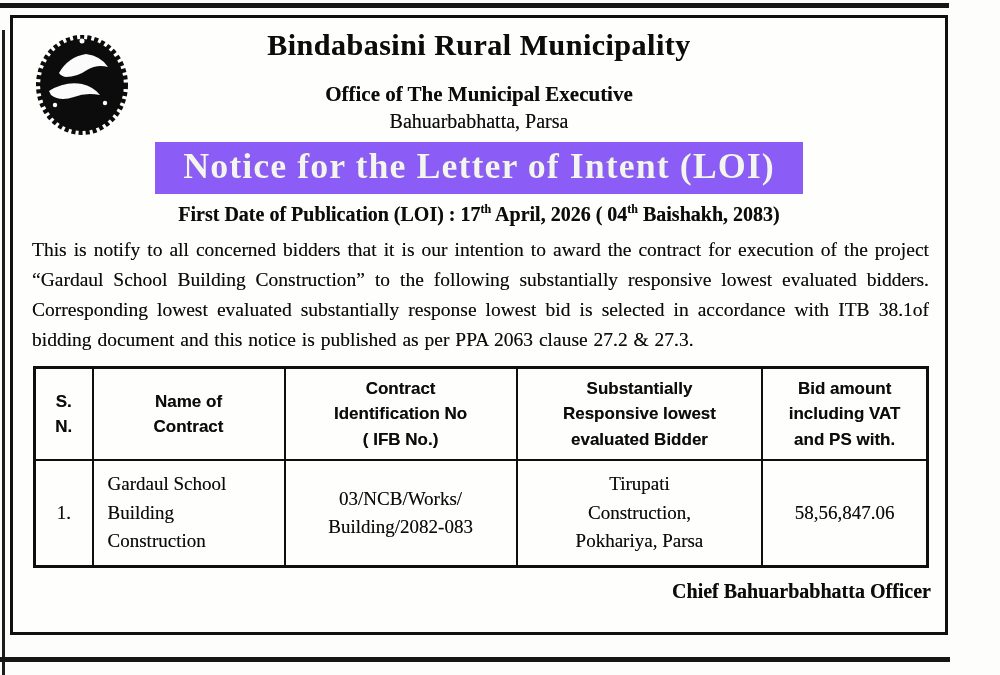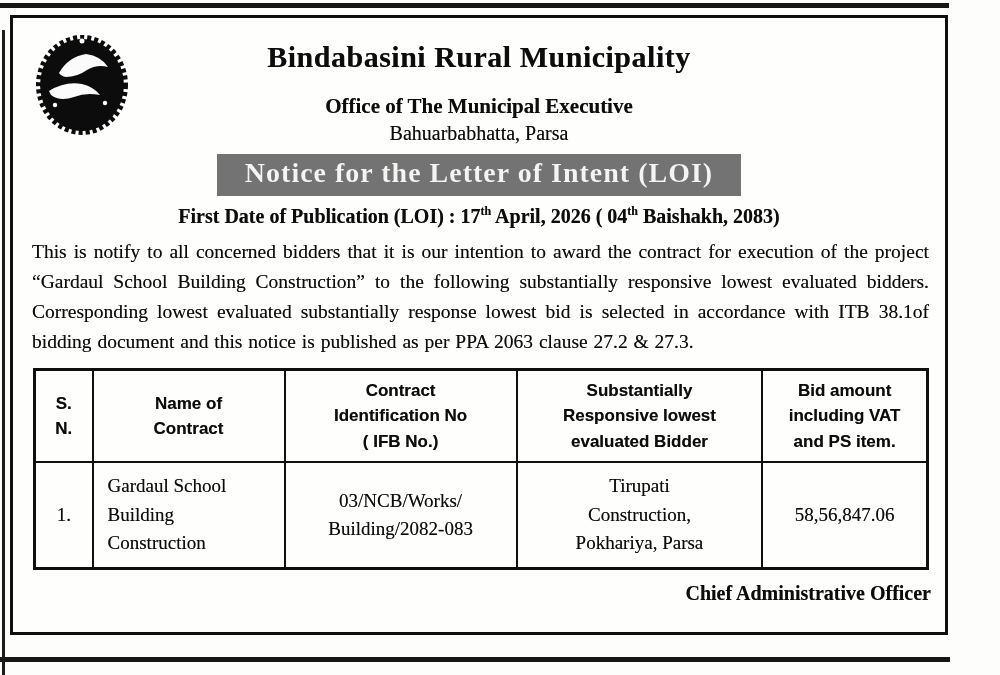--- a/index.html
+++ b/index.html
@@ -27,33 +27,33 @@
     box-sizing: border-box;
     border: 3px solid #101010;
     background: #fefefd;
   }
 
   .logo {
     position: absolute; left: 22px; top: 15px;
     width: 94px; height: 106px;
   }
 
-  .header-block { text-align: center; padding-top: 24px; line-height: 1; }
+  .header-block { text-align: center; padding-top: 12px; line-height: 1; }
   .h-muni   { font-size: 30px; font-weight: bold; letter-spacing: 0.5px; }
   .h-office { font-size: 21px; font-weight: bold; margin-top: 24px; }
   .h-place  { font-size: 20px; font-weight: normal; margin-top: 6px; }
   .h-prov   { font-size: 20px; font-weight: bold; margin-top: 9px; }
 
   .banner-wrap { text-align: center; margin-top: 11px; }
   .banner {
     display: inline-block;
-    background: #737373;
+    background: #8b5cf6;
     color: #f4f4f2;
     font-weight: bold;
-    font-size: 28px;
+    font-size: 36px;
     letter-spacing: 1px;
     padding: 3px 28px 7px 28px;
   }
 
   .pub-line { text-align: center; font-weight: bold; font-size: 20px; margin-top: 9px; }
   .pub-line sup { font-size: 12px; line-height: 0; margin-top: 20px; }
 
   .body-par {
     font-size: 19.5px;
     line-height: 30px;
@@ -153,35 +153,35 @@
           <th>Name of
 Contract</th>
           <th>Contract
 Identification No
 ( IFB No.)</th>
           <th>Substantially
 Responsive lowest
 evaluated Bidder</th>
           <th>Bid amount
 including VAT
-and PS item.</th>
+and PS with.</th>
         </tr>
       </thead>
       <tbody>
         <tr>
           <td>1.</td>
           <td class="cell-name">Gardaul School
 Building
 Construction</td>
           <td>03/NCB/Works/
 Building/2082-083</td>
           <td>Tirupati
 Construction,
 Pokhariya, Parsa</td>
           <td>58,56,847.06</td>
         </tr>
       </tbody>
     </table>
 
-    <div class="signature">Chief Administrative Officer</div>
+    <div class="signature">Chief Bahuarbabhatta Officer</div>
 
   </div>
 </div>
 
 </body></html>

